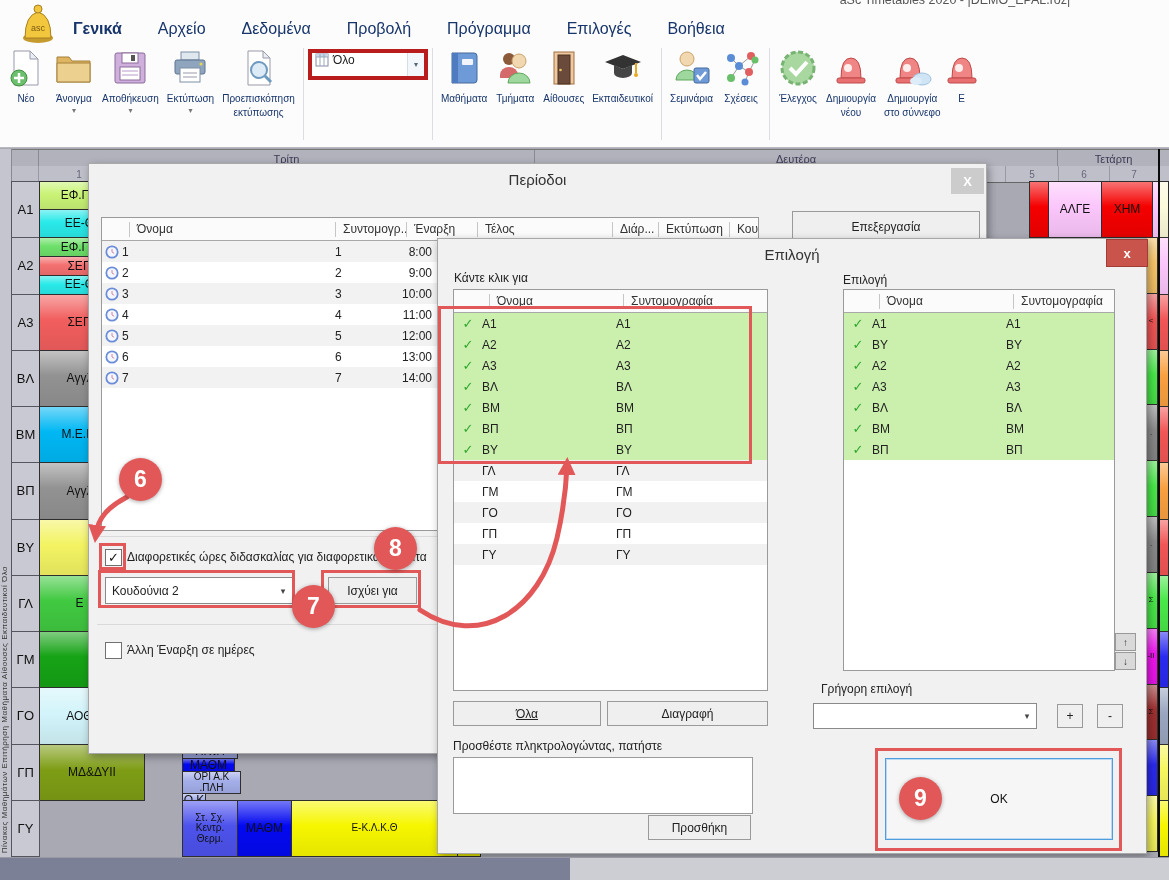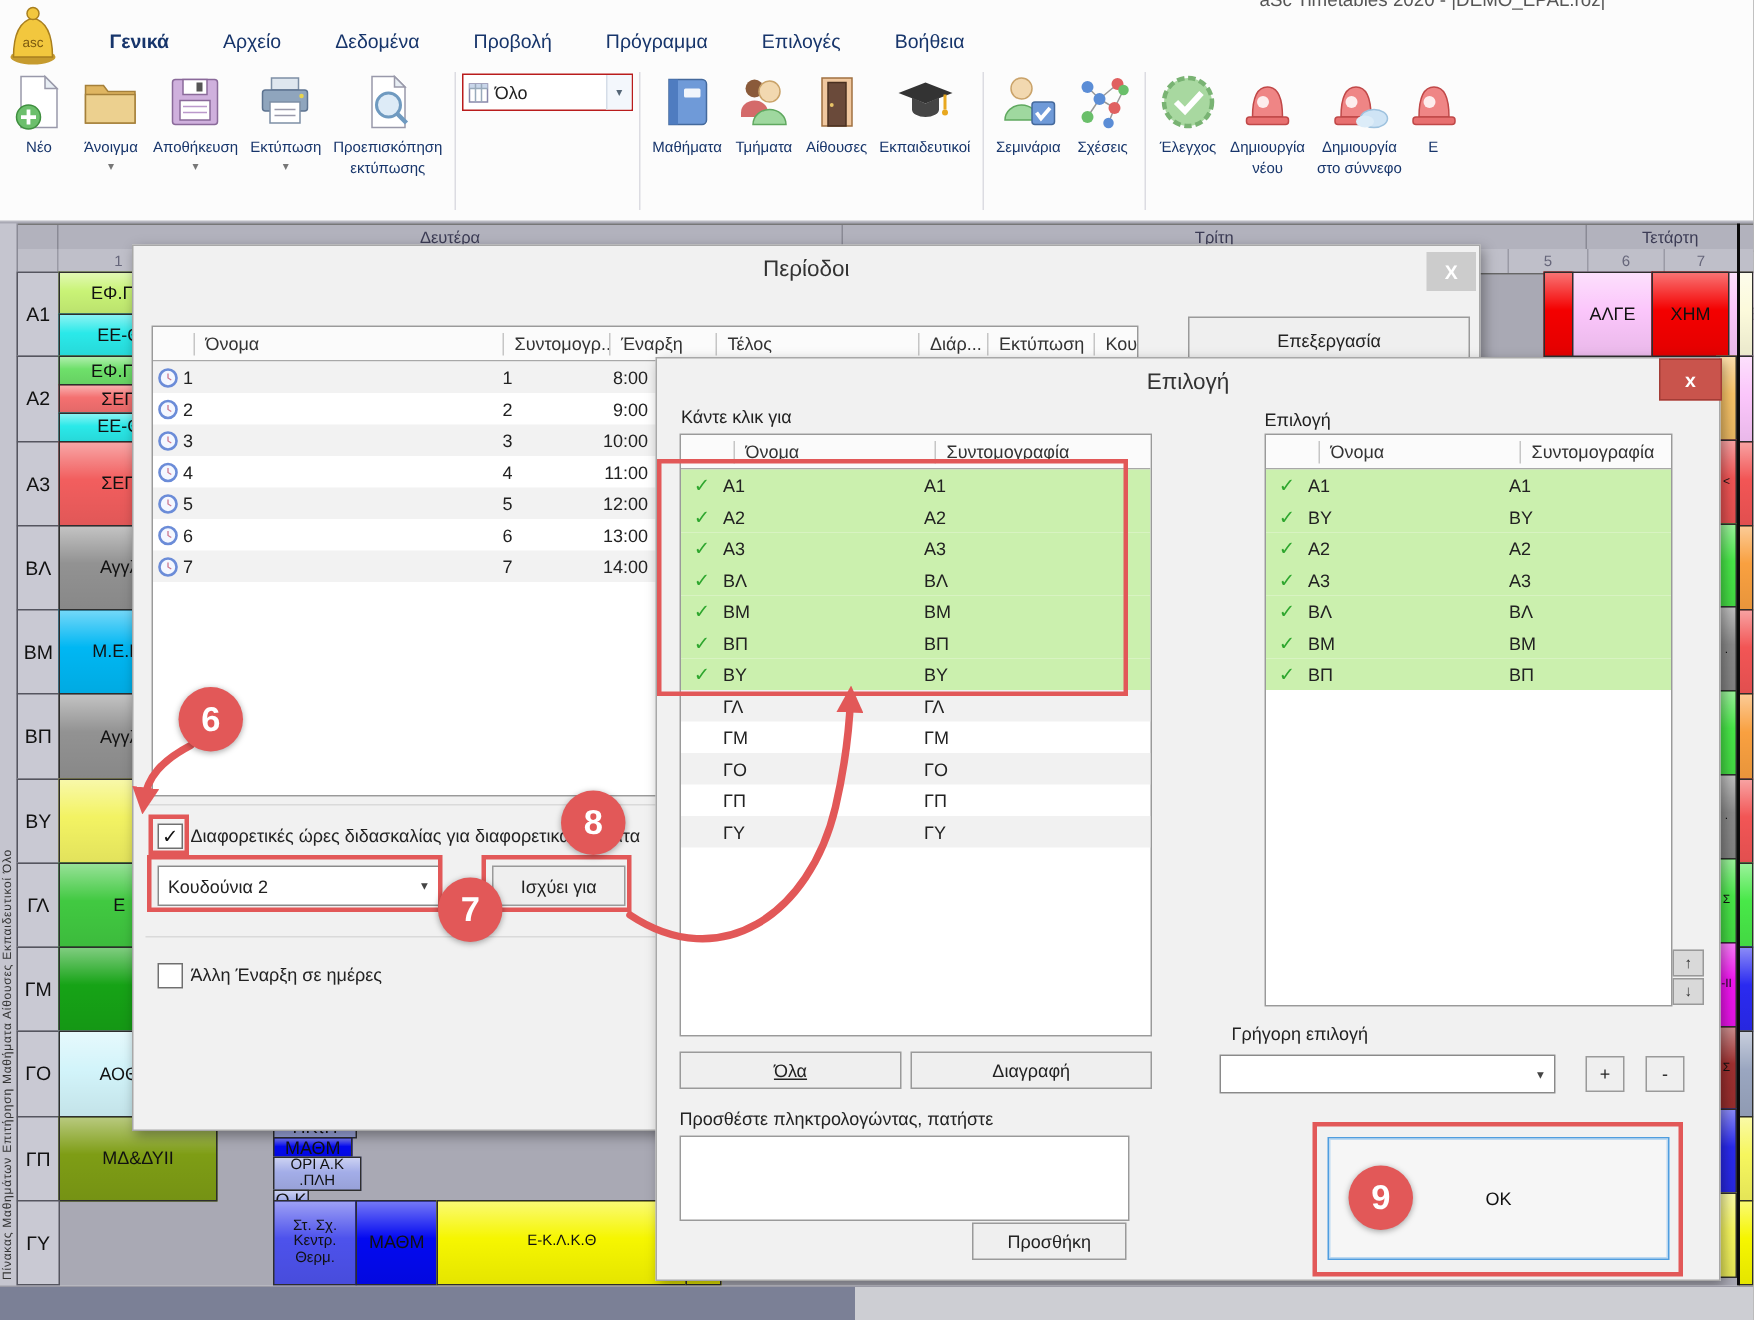--- a/index.html
+++ b/index.html
@@ -1,30 +1,30 @@
 <!DOCTYPE html>
 <html><head>
 <meta charset="utf-8">
 <style>
   html,body{margin:0;padding:0;background:#888;}
   #app{position:relative;width:1169px;height:880px;background:#fff;overflow:hidden;
        font-family:"Liberation Sans","DejaVu Sans",sans-serif;font-size:12px;color:#222;}
   
   .ribbon{position:absolute;left:0;top:0;width:1169px;height:147px;background:#fcfcfc;border-bottom:1px solid #b9b9c2;z-index:5;}
   .titletext{position:absolute;left:735px;top:-7px;width:440px;font-size:12.5px;color:#555;text-align:center;}
-  .bell{position:absolute;left:0;top:1px;text-align:right;}
+  .bell{position:absolute;left:16px;top:1px;text-align:right;}
   .tabsrow{position:absolute;left:55px;top:14px;display:flex;}
-  .tab{padding:6px 18px;font-size:13px;color:#17356b;cursor:default;}
+  .tab{padding:6px 18px;font-size:16px;color:#17356b;cursor:default;}
   .tab.active{font-weight:bold;}
   .toolbar{position:absolute;left:2px;top:46px;display:flex;align-items:flex-start;}
   .rbtn{display:flex;flex-direction:column;align-items:center;padding:2px 4px;}
   .rbtn .lbl{font-size:10px;color:#17356b;line-height:1.2;text-align:center;margin-top:2px;white-space:nowrap;}
   .rbtn .caret{font-size:8px;color:#777;line-height:1;margin-top:2px;}
   .sep{width:1px;align-self:stretch;background:#dcdce2;margin:2px 4px;height:92px;}
-  .combo-tool{margin-top:3px;width:112px;height:23px;border:1px solid #b91c1c;background:#fff;display:flex;align-items:center;}
+  .combo-tool{margin-top:3px;width:112px;height:23px;border:4px solid #b91c1c;background:#fff;display:flex;align-items:flex-start;}
   .combo-tool .ct-text{flex:1;padding-left:4px;font-size:12px;color:#222;}
   .combo-tool .ct-caret{width:16px;align-self:stretch;border-left:1px solid #d5dde8;background:#f3f7fc;color:#567;font-size:8px;display:flex;align-items:center;justify-content:center;}
   .cutbtn{overflow:hidden;width:26px;}
   
   .ttbg{position:absolute;left:0;top:147px;width:1169px;height:710px;background:#a9a9b4;z-index:0;}
   .daysrow{position:absolute;left:11px;top:149px;width:1158px;height:17px;display:flex;background:#b2b2bd;border-top:1px solid #777;border-bottom:1px solid #777;z-index:1;}
   .dayseg{font-size:11px;color:#3c3c55;display:flex;align-items:center;justify-content:center;border-left:1px solid #8a8a95;overflow:hidden;}
   .numsrow{position:absolute;left:11px;top:166px;width:1158px;height:16px;display:flex;background:#bfbfc9;border-bottom:1px solid #666;z-index:1;}
   .numcell{font-size:10px;color:#66667a;display:flex;align-items:center;justify-content:center;border-left:1px solid #9a9aa5;}
   .sidestrip{position:absolute;left:0;top:149px;width:11px;height:708px;background:#c5c5cf;border-right:1px solid #8a8a95;z-index:1;}
@@ -261,22 +261,22 @@
               <circle cx="17" cy="20" r="4" fill="#fff" opacity=".85"></circle>
             </svg></span>
         <span class="lbl">Ε</span>
       </div>
     </div>
   </div>
 
   <div class="ttbg"></div>
   <div class="daysrow">
     <div class="dayseg" style="width:27px;border-left:none;"></div>
+    <div class="dayseg" style="width:495px;">Τρίτη</div>
     <div class="dayseg" style="width:522px;">Δευτέρα</div>
-    <div class="dayseg" style="width:495px;">Τρίτη</div>
     <div class="dayseg" style="flex:1;">Τετάρτη</div>
   </div>
   <div class="numsrow">
     <div class="numcell" style="width:27px;border-left:none;"></div>
     <div class="numcell" style="width:80px;">1</div>
     <div style="flex:1;"></div>
     <div class="numcell" style="width:52px;">5</div>
     <div class="numcell" style="width:50px;">6</div>
     <div class="numcell" style="width:48px;">7</div>
     <div style="width:11px;"></div>

